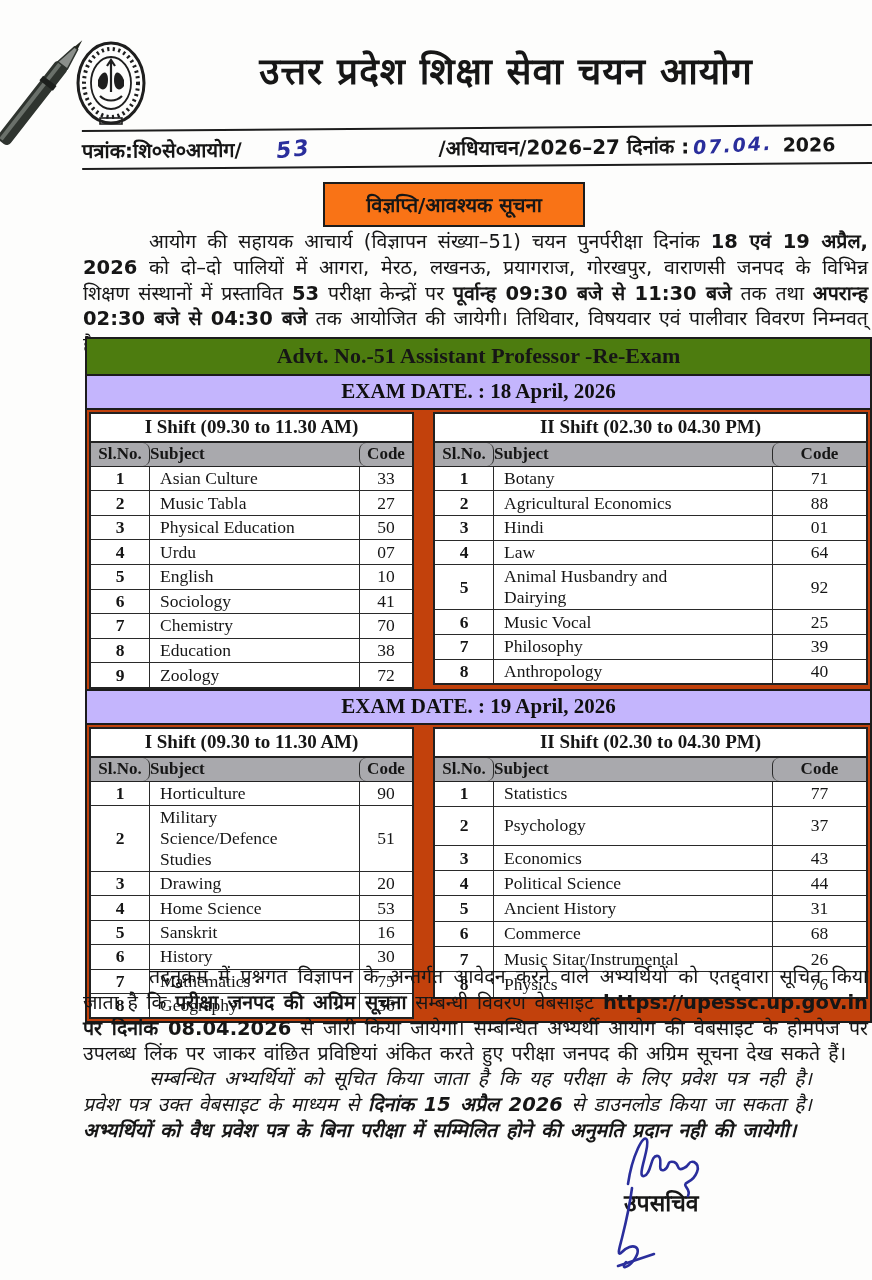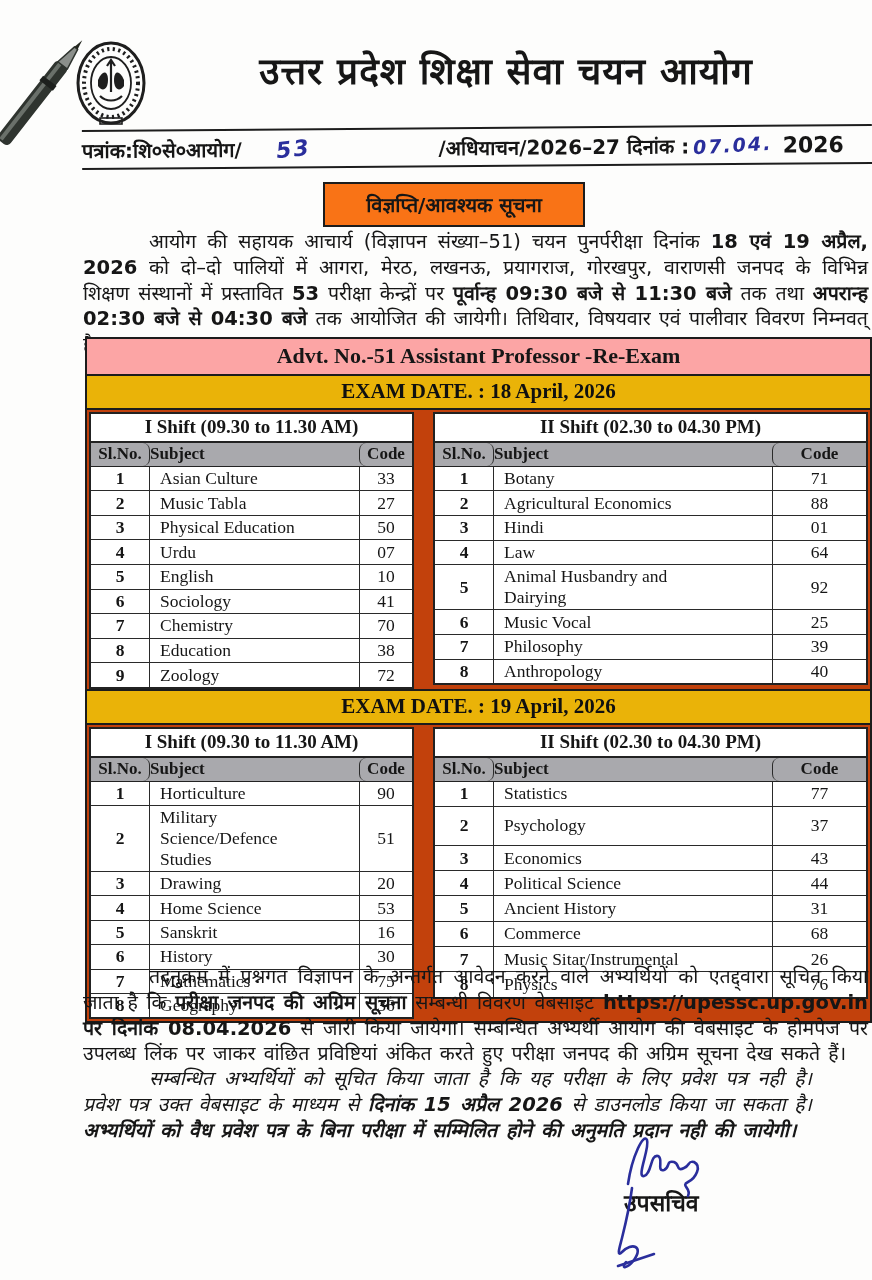--- a/index.html
+++ b/index.html
@@ -28,21 +28,21 @@
     display:flex; align-items:center; font-size:20px; font-weight:700;
     transform:rotate(-0.45deg);
   }
   .hw{
     color:#2a2e9c; font-family:"DejaVu Sans",sans-serif; font-style:italic;
     font-weight:600; letter-spacing:2px;
   }
   #ref-number{font-size:22px; margin-left:34px; transform:rotate(-6deg); display:inline-block;}
   #ref-middle{margin-left:128px;}
   #ref-date{font-size:19px; margin-left:4px; transform:rotate(-3deg); display:inline-block;}
-  #ref-year{margin-left:10px; font-size:22px;}
+  #ref-year{margin-left:10px; font-size:19px;}
 
   
   #notice-box{
     position:absolute; left:323px; top:182px; width:258px; height:41px;
     background:#f97316; border:2.5px solid #1c1c1c;
     display:flex; align-items:center; justify-content:center;
     font-size:20px; font-weight:800;
   }
 
   
@@ -56,25 +56,25 @@
   #para3{top:1066px; right:60px;font-style:italic;}
   .para .b{font-weight:800;}
 
   
   #table-outer{
     position:absolute; left:85px; top:337px; width:783px;
     border:2.6px solid #1c1c1c; background:#fff;
     font-family:"Liberation Serif","DejaVu Serif",serif;
   }
   #advt-row{
-    border-bottom:2.4px solid #1c1c1c; background:#fca5a5;
+    border-bottom:2.4px solid #1c1c1c; background:#4d7c0f;
     text-align:center; font-size:22px; font-weight:800; padding:4px 0 5px;
   }
   .date-bar{
-    background:#eab308; border-bottom:2.4px solid #1c1c1c; border-top:2.4px solid #1c1c1c;
+    background:#c4b5fd; border-bottom:2.4px solid #1c1c1c; border-top:2.4px solid #1c1c1c;
     margin-top:-2.4px;
     text-align:center; font-size:21px; font-weight:800; padding:3px 0 4px;
     color:#101010;
   }
   #table-outer .date-bar:first-of-type{margin-top:0; border-top:none;}
   .shift-pair{
     display:flex; gap:19px; padding:2px 2px 2px 2px; background:#c2410c;
     align-items:flex-start;
   }
   .shift{border:2.2px solid #222; background:#fff;}

